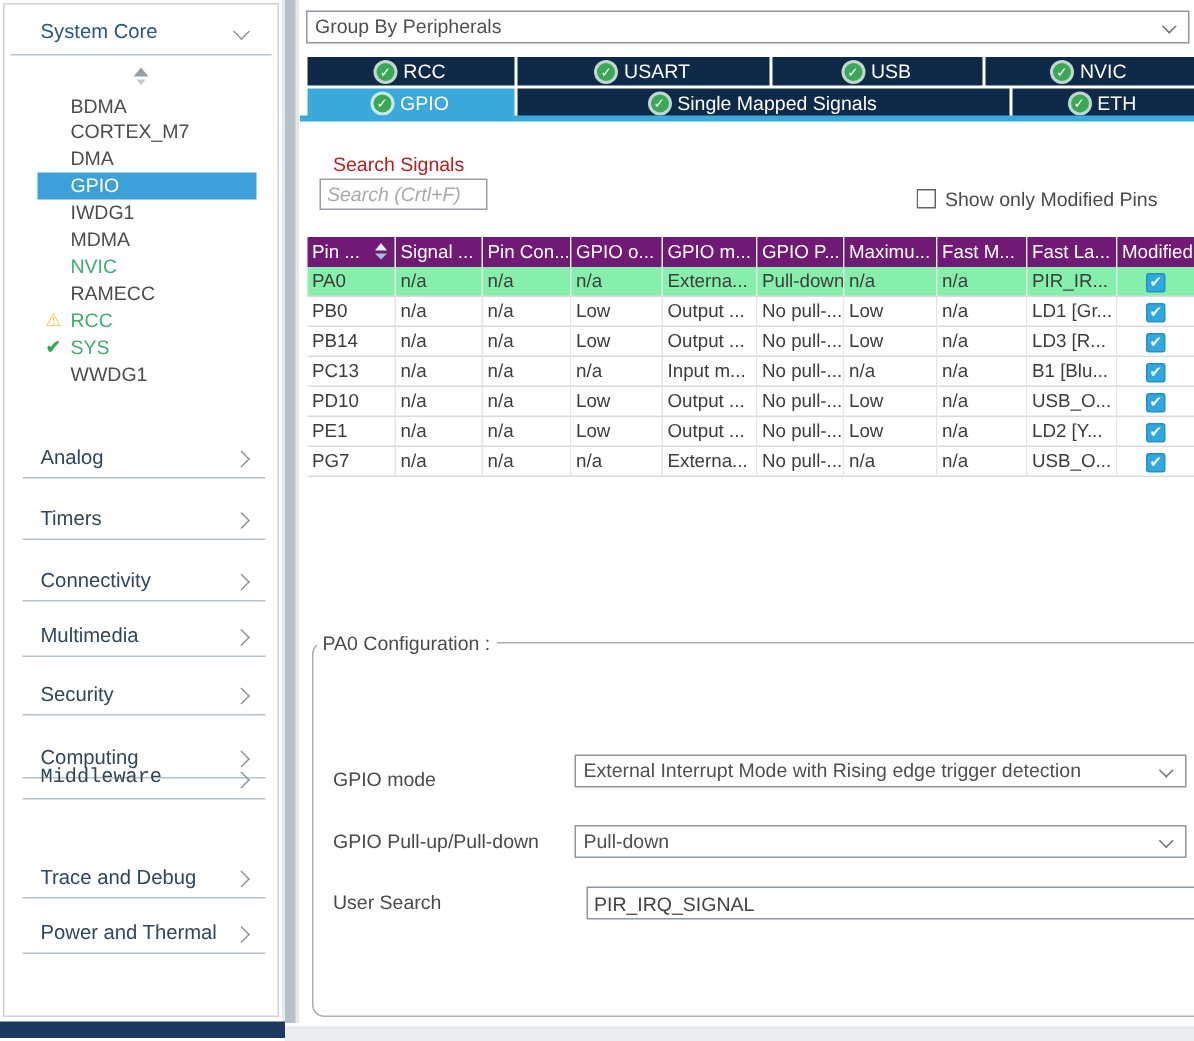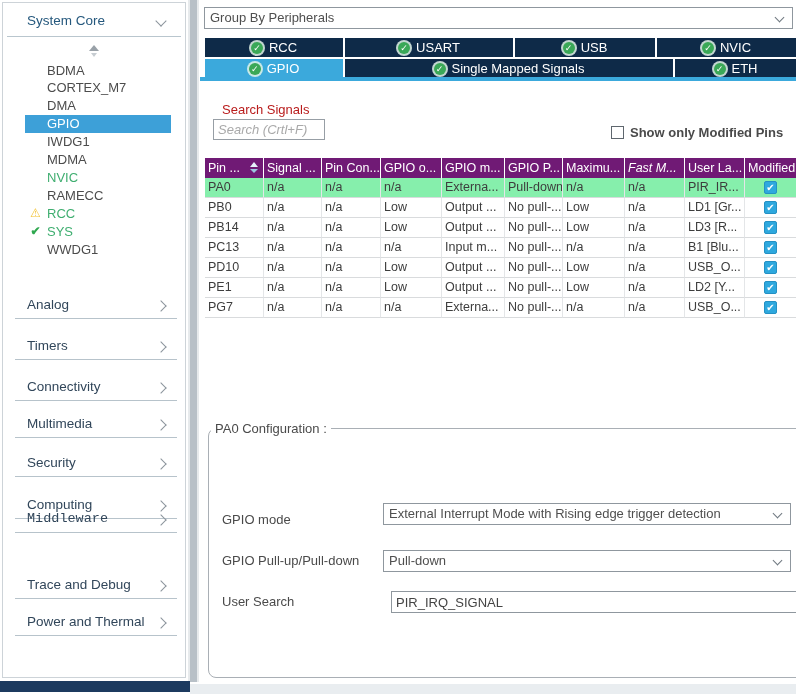--- a/index.html
+++ b/index.html
@@ -51,21 +51,21 @@
        color:#fff;font-size:9px;line-height:12px;}
   .tabstrip{position:absolute;left:200px;top:77px;width:596px;height:4px;background:#3BA9DC;}
 
   
   .search-lbl{position:absolute;left:222px;top:102px;font-size:13px;color:#b91c1c;}
   .search-in{position:absolute;left:213px;top:119px;width:112px;height:21px;border:1px solid #979ea5;
              box-sizing:border-box;font-size:13px;padding:0 4px;font-family:inherit;font-style:italic;color:#555;}
   .search-in::placeholder{color:#a9a9a9;font-style:italic;}
   .filter{position:absolute;left:611px;top:125px;width:185px;display:flex;align-items:center;gap:6px;overflow:hidden;}
   .fbox{width:13px;height:13px;border:1px solid #5f676e;background:#fff;flex:none;box-sizing:border-box;cursor:pointer;}
-  .filter .lbl{font-size:13px;color:#4a4a4a;white-space:nowrap;font-weight:bold;}
+  .filter .lbl{font-size:13px;color:#4a4a4a;white-space:nowrap;}
 
   
   .table{position:absolute;left:205px;top:158px;width:591px;}
   .tr{display:flex;}
   .th{background:#701a75;color:#fff;font-size:12.5px;height:20px;line-height:20px;padding-left:3px;
       box-sizing:border-box;border-right:1px solid #fff;position:relative;overflow:hidden;white-space:nowrap;cursor:pointer;}
   .th:last-child{border-right:none;}
   .td{font-size:12.5px;height:20px;line-height:19px;padding-left:3px;box-sizing:border-box;background:#fff;
       border-right:1px solid #e4e6e8;border-bottom:1px solid #d9dbdd;color:#3d3d3d;overflow:hidden;white-space:nowrap;}
   .td:last-child{border-right:none;}
@@ -211,22 +211,22 @@
           <div class="th" style="width: 59px;"><span>Pin ...</span><span class="sort">
               <div class="u"></div>
               <div class="d"></div>
             </span></div>
           <div class="th" style="width: 58px;"><span>Signal ...</span></div>
           <div class="th" style="width: 59px;"><span>Pin Con...</span></div>
           <div class="th" style="width: 61px;"><span>GPIO o...</span></div>
           <div class="th" style="width: 63px;"><span>GPIO m...</span></div>
           <div class="th" style="width: 58px;"><span>GPIO P...</span></div>
           <div class="th" style="width: 62px;"><span>Maximu...</span></div>
-          <div class="th" style="width: 60px; font-style: italic;"><span>Fast M...</span></div>
-          <div class="th" style="width: 60px;"><span>User La...</span></div>
+          <div class="th" style="width: 60px;"><span>Fast M...</span></div>
+          <div class="th" style="width: 60px;"><span>Fast La...</span></div>
           <div class="th" style="width: 51px;"><span>Modified</span></div>
         </div>
       <div id="tbody">
           <div class="tr sel">
             <div class="td" style="width: 59px;"><span>PA0</span></div>
             <div class="td" style="width: 58px;"><span>n/a</span></div>
             <div class="td" style="width: 59px;"><span>n/a</span></div>
             <div class="td" style="width: 61px;"><span>n/a</span></div>
             <div class="td" style="width: 63px;"><span>Externa...</span></div>
             <div class="td" style="width: 58px;"><span>Pull-down</span></div>

